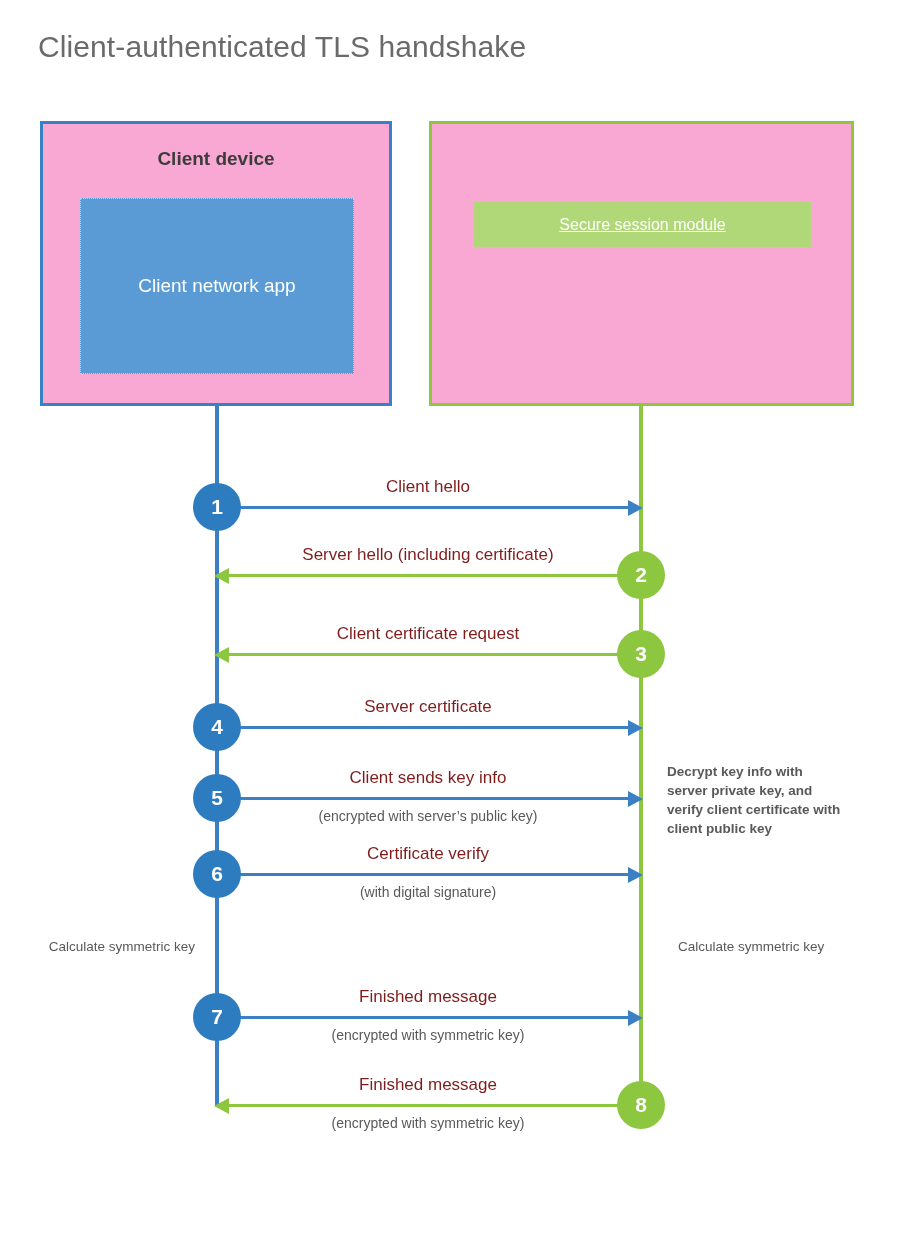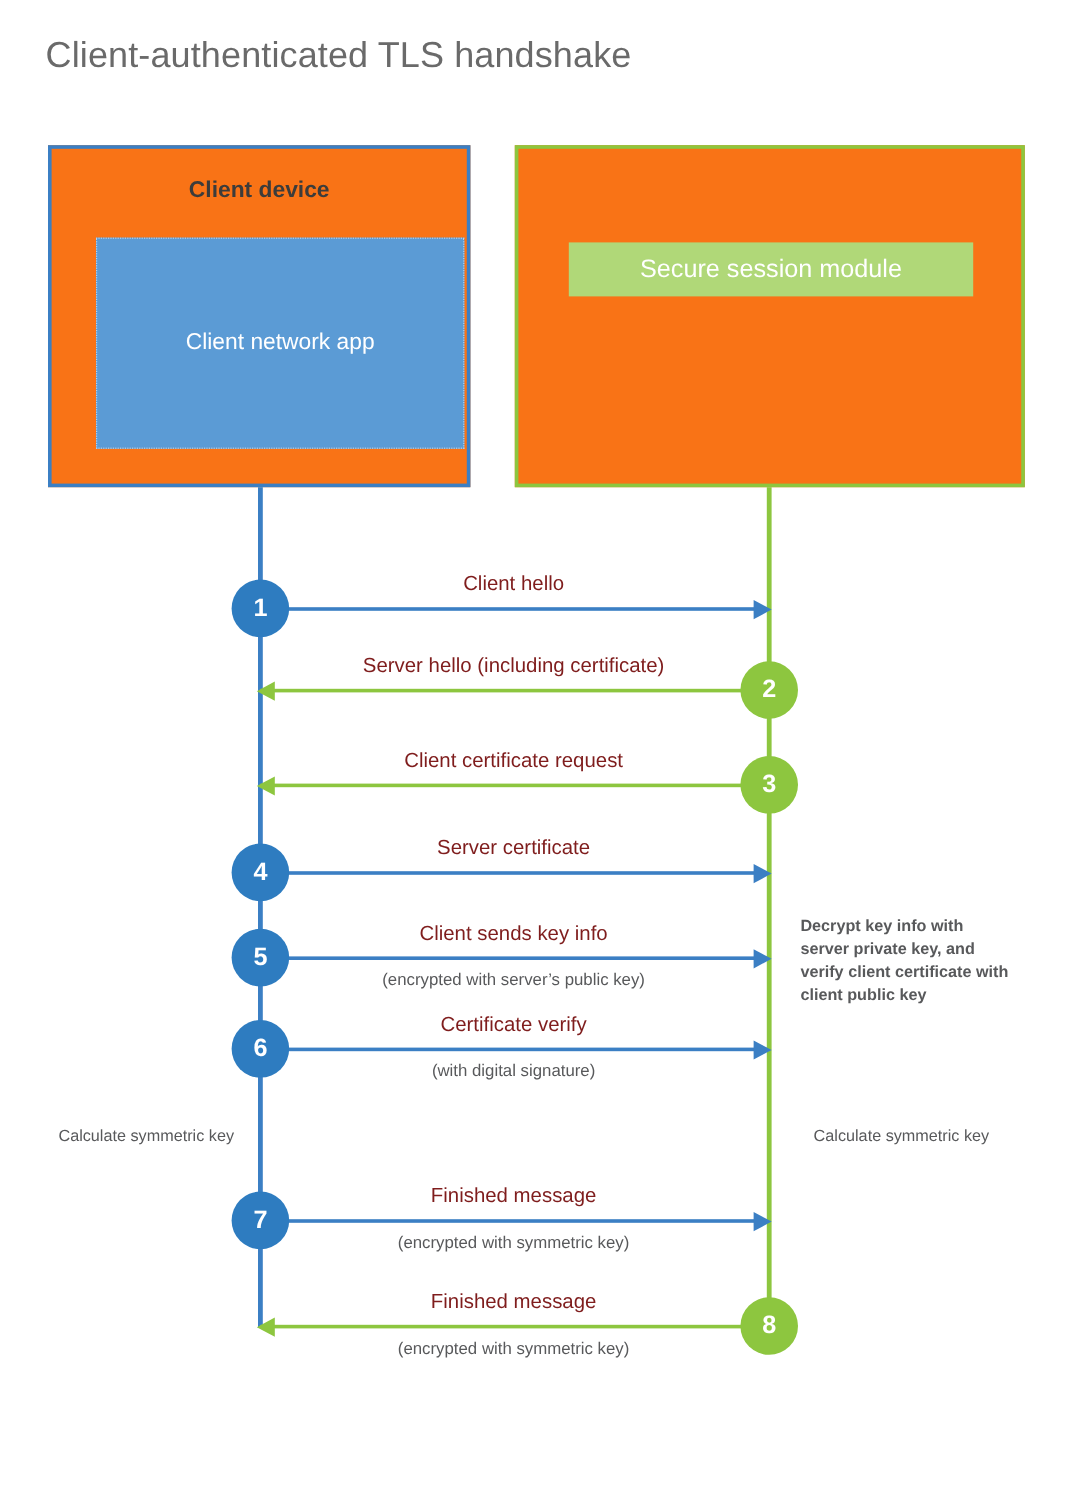--- a/index.html
+++ b/index.html
@@ -23,21 +23,21 @@
     font-size: 30px;
     font-weight: 300;
     letter-spacing: 0.1px;
     color: #6a6a6a;
     white-space: nowrap;
   }
 
   
   .entity-box {
     position: absolute;
-    background: #f97316;
+    background: #f9a8d4;
     box-sizing: border-box;
     padding-left: 40px;
   }
   #client-box {
     left: 40px;
     top: 121px;
     width: 352px;
     height: 285px;
     border: 3px solid #3b7fc4;
   }
@@ -56,21 +56,21 @@
     text-align: center;
     font-size: 19px;
     font-weight: bold;
     color: #3c3c3b;
   }
 
   #client-app {
     position: absolute;
     left: 37px;
     top: 74px;
-    width: 307px;
+    width: 274px;
     height: 176px;
     background: #5b9bd5;
     border: 1px dotted #b9d4ec;
     box-sizing: border-box;
     display: flex;
     align-items: center;
     justify-content: center;
     text-align: center;
     color: #ffffff;
     font-size: 19px;
@@ -82,22 +82,23 @@
   .server-bar {
     position: absolute;
     left: 42px;
     width: 337px;
     height: 45px;
     background: #b0d878;
     display: flex;
     align-items: center;
     justify-content: center;
     color: #ffffff;
-    font-size: 21px;
-    font-weight: 300;
+    font-size: 16px;
+    font-weight: 300;
+    text-decoration: underline;
   }
   #server-bar-0 { top: 78px; }
   #server-bar-1 { top: 142px; }
   #server-bar-2 { top: 203px; }
 
   
   .lifeline {
     position: absolute;
     width: 4px;
   }

